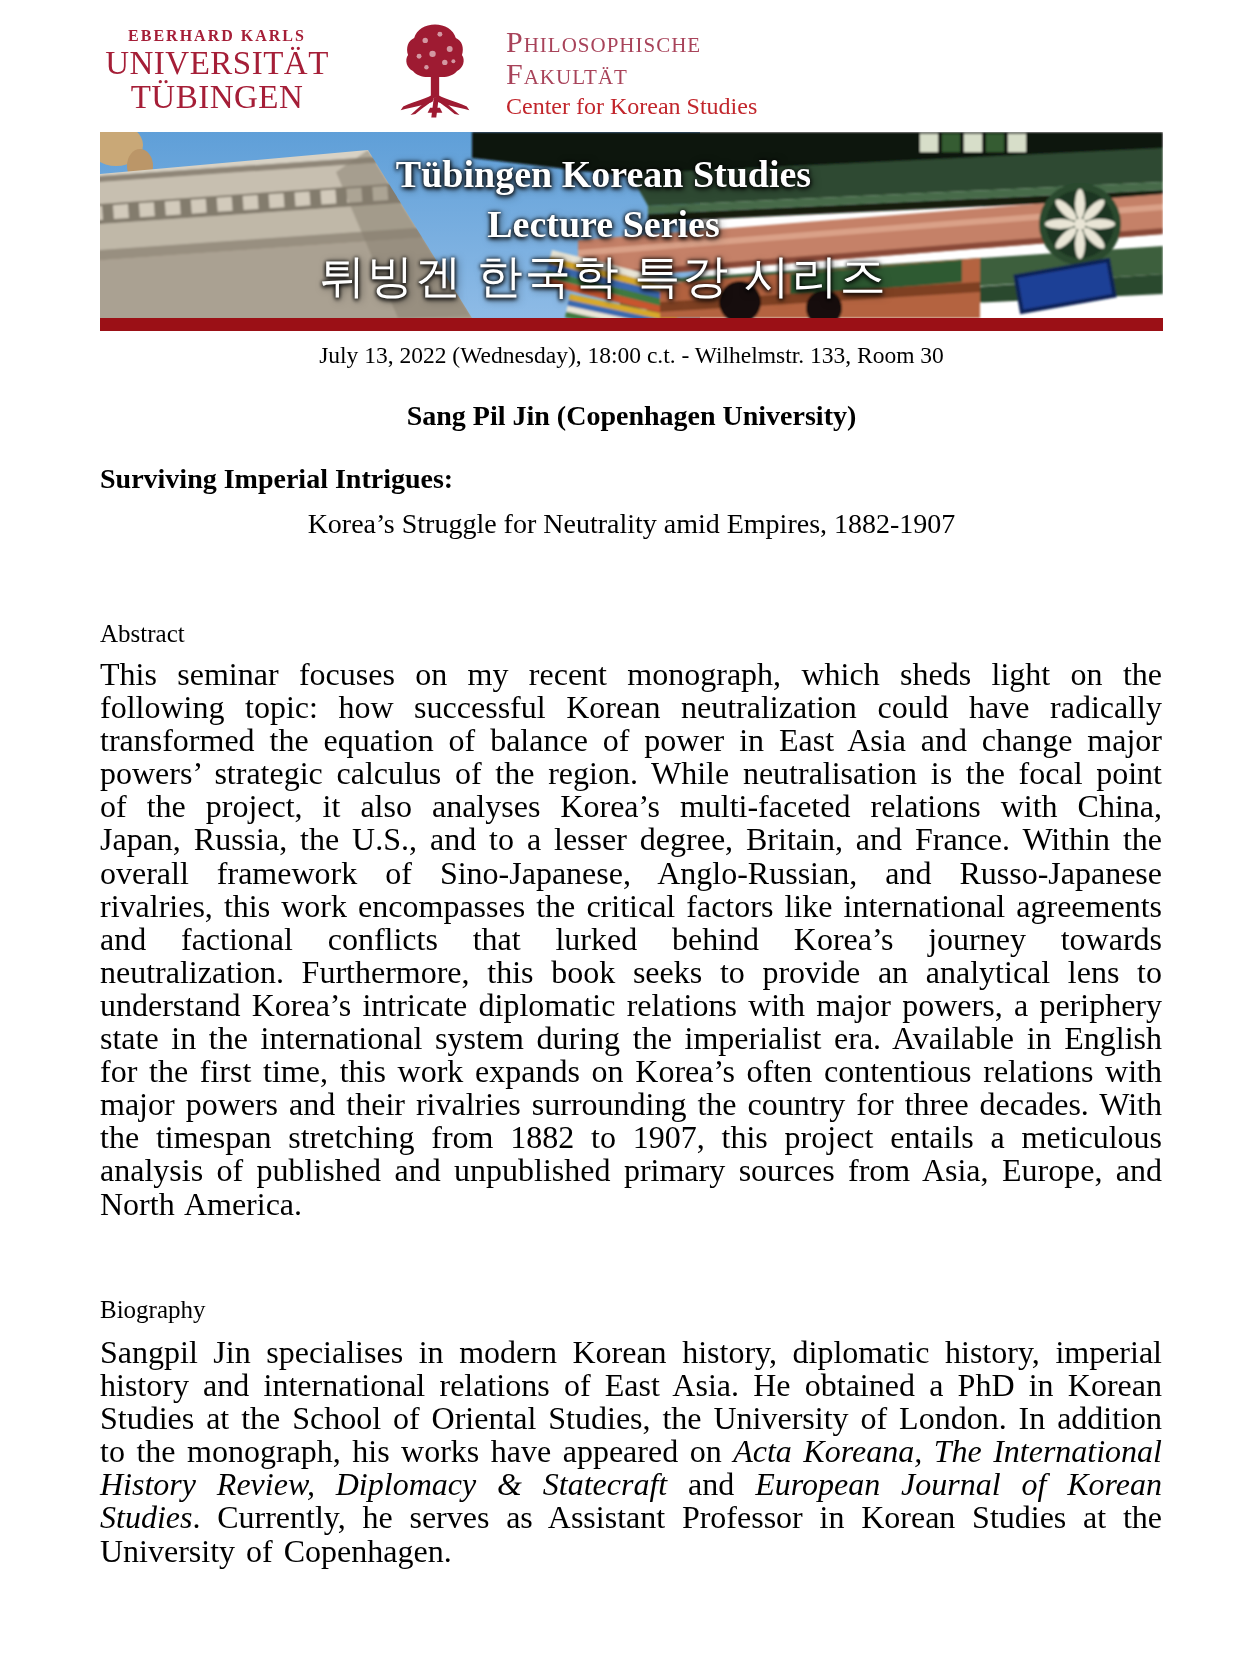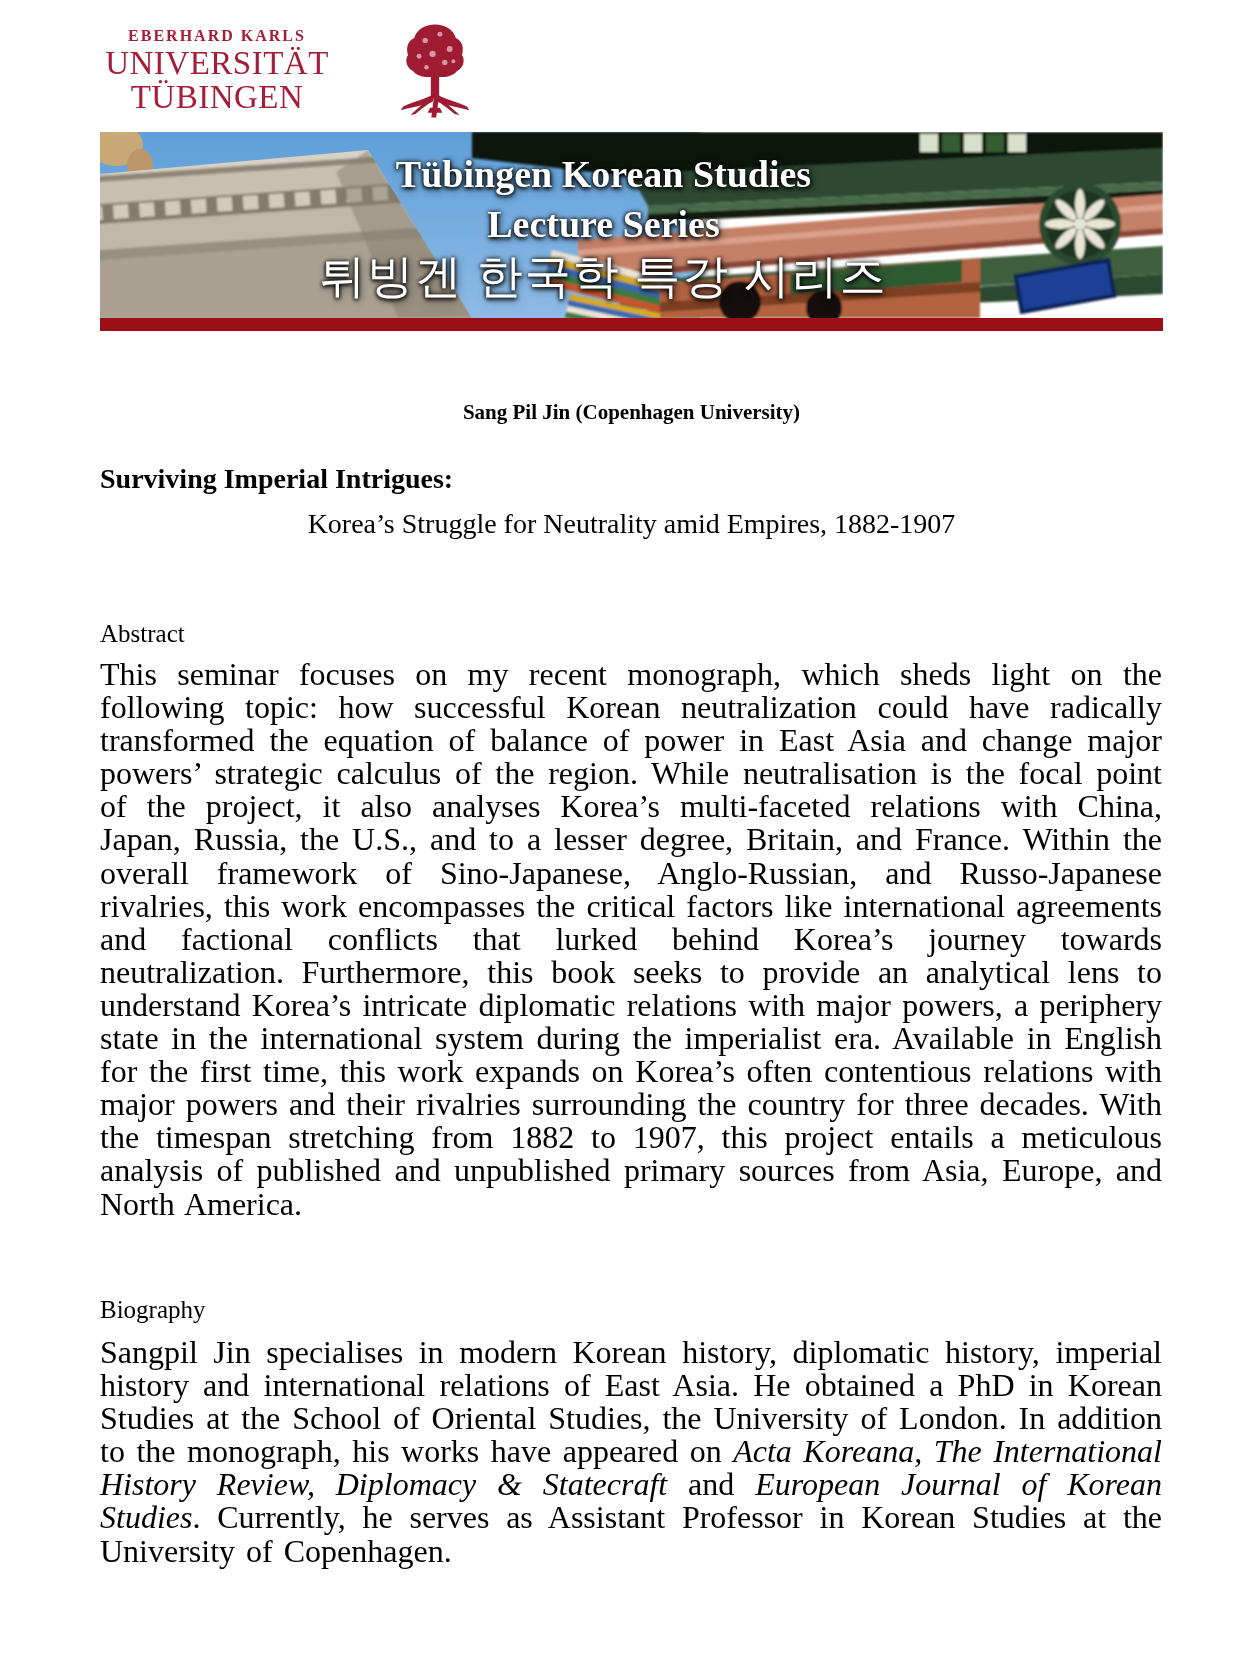--- a/index.html
+++ b/index.html
@@ -23,21 +23,21 @@
                text-align:center;transform:translateX(-28px);}
   .banner-line{position:absolute;width:100%;font-weight:bold;
                text-shadow:0 0 4px #000, 0 2px 4px rgba(0,0,0,.85), 2px 2px 8px rgba(0,0,0,.6);}
   .banner-line1{top:20px;font-size:38px;}
   .banner-line2{top:70px;font-size:38px;}
   .banner-line3{top:114px;font-size:46px;font-weight:normal;letter-spacing:2px;}
 
   
   .dateline{position:absolute;left:100px;top:342px;width:1063px;text-align:center;font-size:23.5px;}
   .speaker{position:absolute;left:100px;top:400px;width:1063px;text-align:center;
-           font-size:21px;font-weight:bold;}
+           font-size:28px;font-weight:bold;}
   .talk-title{position:absolute;left:100px;top:463px;width:1063px;
               font-size:28px;font-weight:bold;}
   .talk-subtitle{position:absolute;left:100px;top:508px;width:1063px;text-align:center;
                  font-size:28px;}
 
   
   .section-heading{position:absolute;left:100px;font-size:25px;font-weight:normal;margin:0;text-align:right;}
   #abstract-heading{top:620px;}
   #bio-heading{top:1296px;}
   .body-par{position:absolute;left:100px;width:1062px;margin:0;text-align:justify;
@@ -73,20 +73,25 @@
         <circle cx="34" cy="10" r="2"></circle>
       <circle cx="42" cy="22" r="2.4"></circle>
         <circle cx="28" cy="26" r="2.6"></circle>
       <circle cx="17" cy="28" r="2"></circle>
         <circle cx="38" cy="33" r="2.2"></circle>
       <circle cx="23" cy="37" r="1.8"></circle>
         <circle cx="45" cy="32" r="1.6"></circle>
     </g>
   </svg>
 
+  <div class="faculty">
+    <div class="faculty-line">Philosophische</div>
+    <div class="faculty-line">Fakultät</div>
+    <div class="faculty-center">Center for Korean Studies</div>
+  </div>
 
   <div class="banner">
     <svg class="banner-photo" viewBox="0 0 1063 186" preserveAspectRatio="none" aria-hidden="true">
       <defs>
         <linearGradient id="sky" x1="0" y1="0" x2="0" y2="1">
           <stop offset="0" stop-color="#5f9fd8"></stop>
             <stop offset="1" stop-color="#8ebbe6"></stop>
         </linearGradient>
         <clipPath id="bld">
             <polygon points="0,42 268,18 372,186 0,186"></polygon>
@@ -193,20 +198,21 @@
     </svg>
 
     <div class="banner-text">
       <div class="banner-line banner-line1">Tübingen Korean Studies</div>
       <div class="banner-line banner-line2">Lecture Series</div>
       <div class="banner-line banner-line3">튀빙겐 한국학 특강 시리즈</div>
     </div>
     <div class="banner-bar"></div>
   </div>
 
+  <div class="dateline">July 13, 2022 (Wednesday), 18:00 c.t. - Wilhelmstr. 133, Room 30</div>
   <div class="speaker">Sang Pil Jin (Copenhagen University)</div>
   <div class="talk-title">Surviving Imperial Intrigues:</div>
   <div class="talk-subtitle">Korea’s Struggle for Neutrality amid Empires, 1882-1907</div>
 
   <h3 class="section-heading" id="abstract-heading">Abstract</h3>
   <p class="body-par" id="abstract-body">This seminar focuses on my recent monograph, which sheds light on the following topic: how successful Korean neutralization could have radically transformed the equation of balance of power in East Asia and change major powers’ strategic calculus of the region. While neutralisation is the focal point of the project, it also analyses Korea’s multi-faceted relations with China, Japan, Russia, the U.S., and to a lesser degree, Britain, and France. Within the overall framework of Sino-Japanese, Anglo-Russian, and Russo-Japanese rivalries, this work encompasses the critical factors like international agreements and factional conflicts that lurked behind Korea’s journey towards neutralization. Furthermore, this book seeks to provide an analytical lens to understand Korea’s intricate diplomatic relations with major powers, a periphery state in the international system during the imperialist era. Available in English for the first time, this work expands on Korea’s often contentious relations with major powers and their rivalries surrounding the country for three decades. With the timespan stretching from 1882 to 1907, this project entails a meticulous analysis of published and unpublished primary sources from Asia, Europe, and North America.</p>
 
   <h3 class="section-heading" id="bio-heading">Biography</h3>
   <p class="body-par" id="bio-body"><span>Sangpil Jin specialises in modern Korean history, diplomatic history, imperial history and international relations of East Asia. He obtained a PhD in Korean Studies at the School of Oriental Studies, the University of London. In addition to the monograph, his works have appeared on </span><span class="it">Acta Koreana, The International History Review, Diplomacy &amp; Statecraft</span><span> and </span><span class="it">European Journal of Korean Studies</span><span>. Currently, he serves as Assistant Professor in Korean Studies at the University of Copenhagen.</span></p>
 

